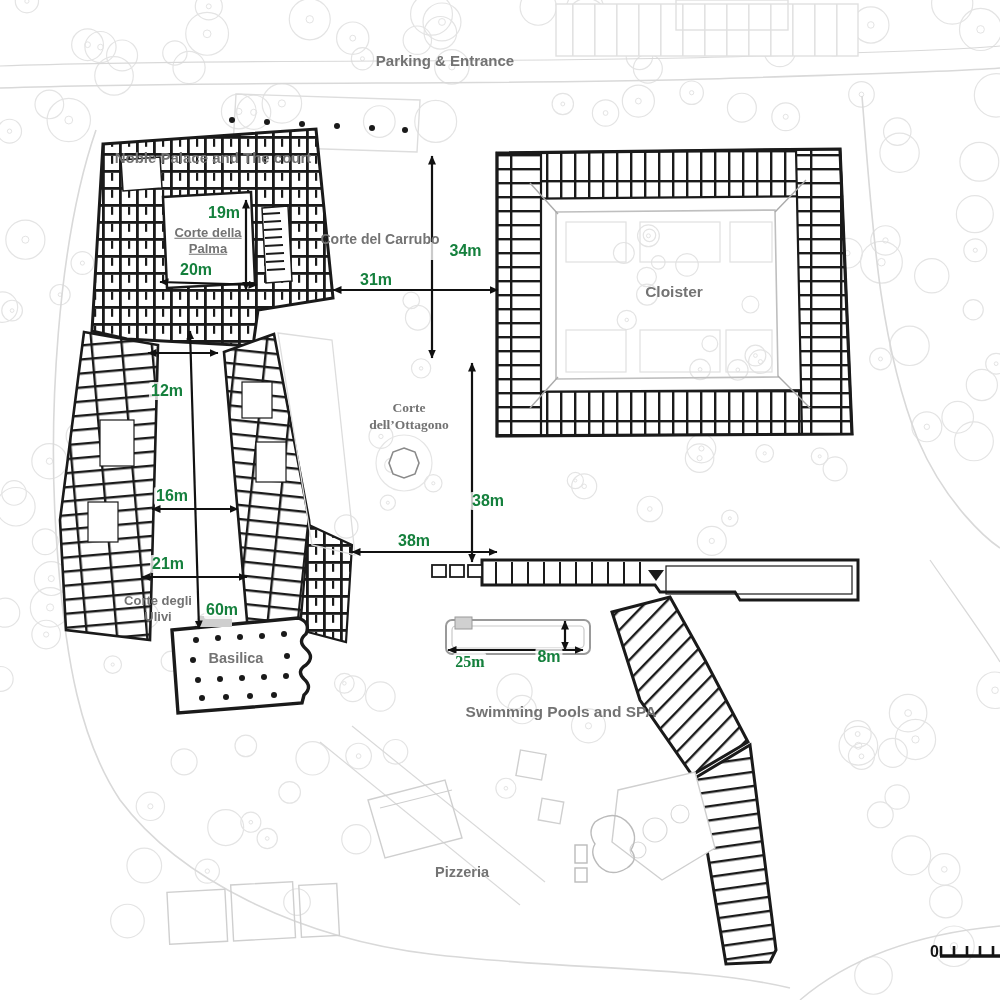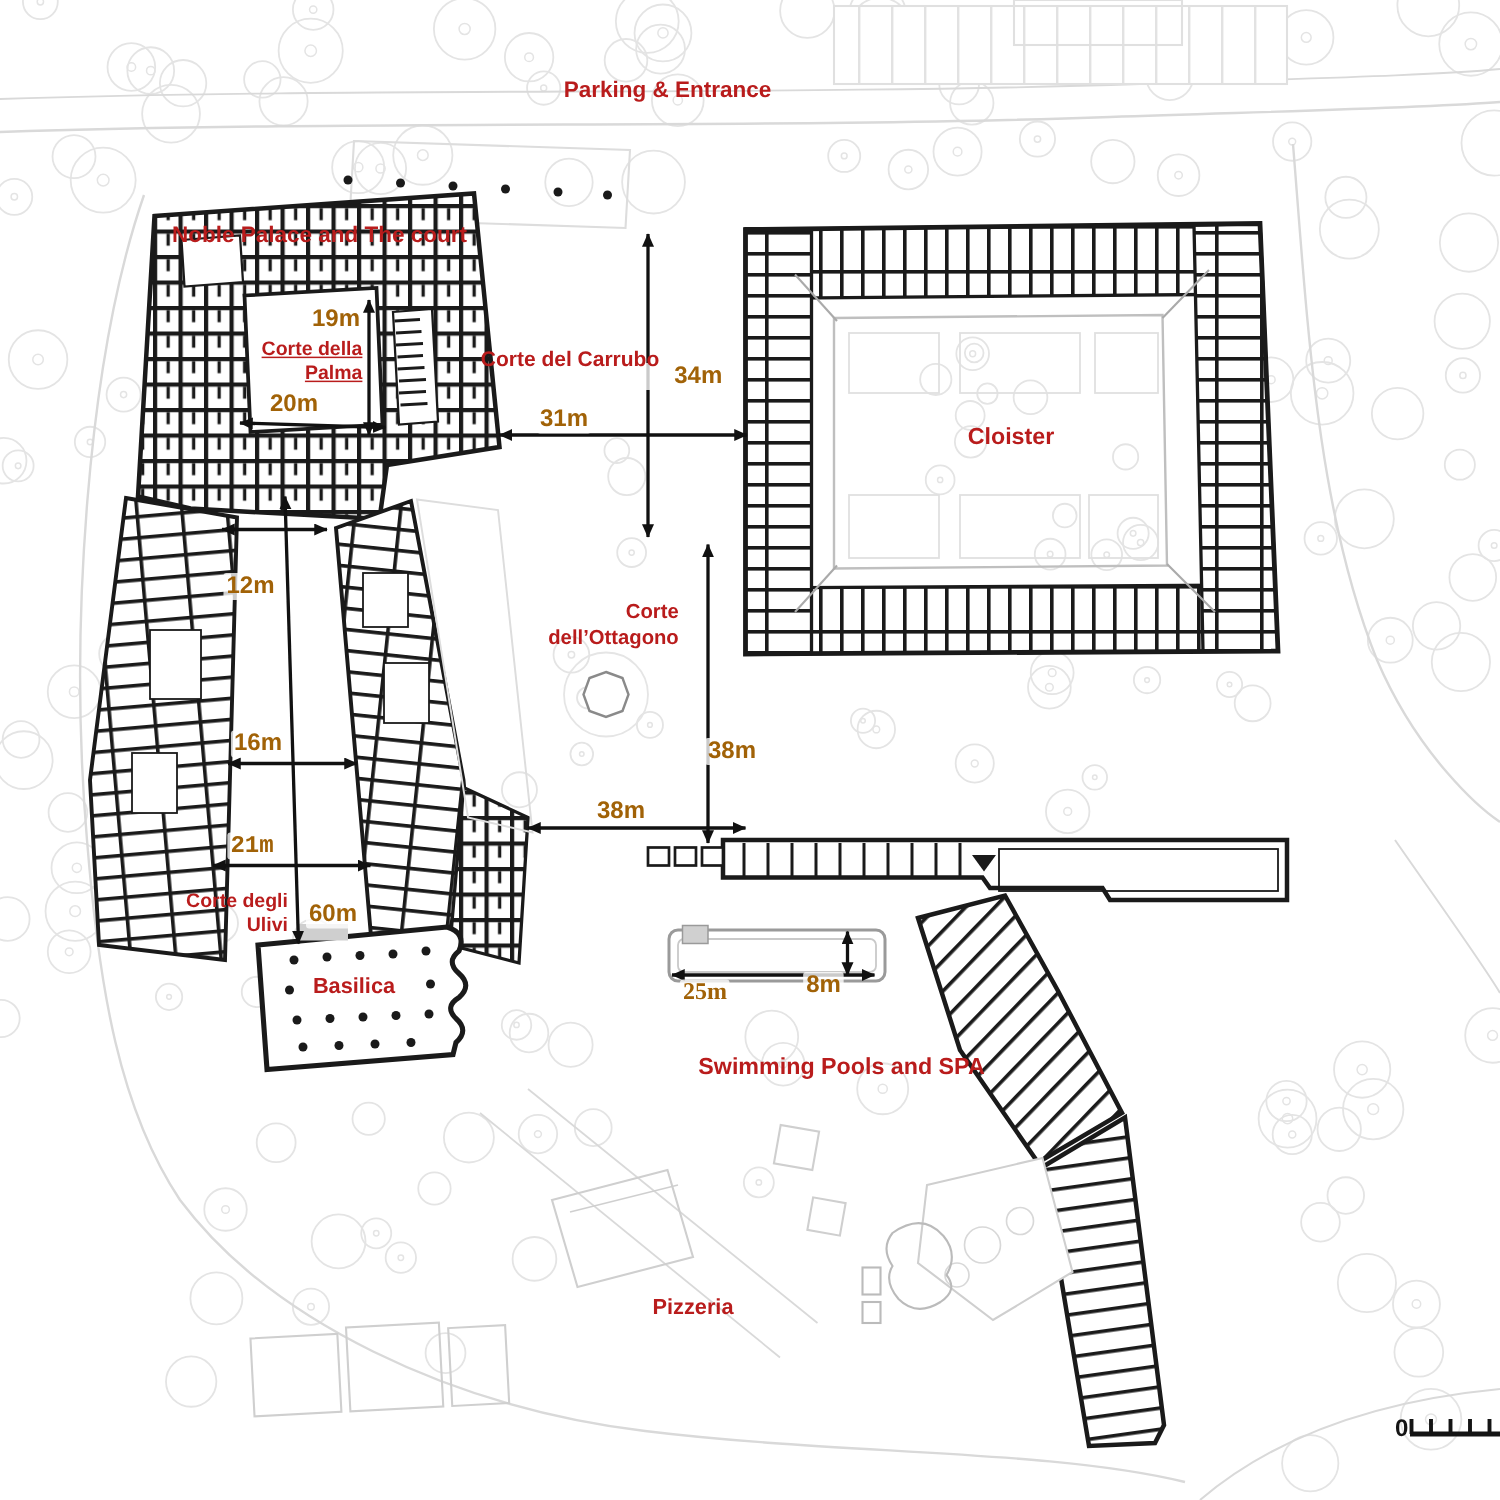--- a/index.html
+++ b/index.html
@@ -1,24 +1,24 @@
 <!DOCTYPE html>
 <html><head>
 <meta charset="utf-8">
 <style>
   html,body{margin:0;padding:0;background:#fff;}
   .stage{position:relative;width:1000px;height:1000px;background:#fff;overflow:hidden;
          font-family:"Liberation Sans",sans-serif;}
   .stage svg{position:absolute;left:0;top:0;}
   #labels-layer{position:absolute;left:0;top:0;width:1000px;height:1000px;pointer-events:none;}
-  .area-label{position:absolute;transform:translate(-50%,-50%);text-align:right;color:#b91c1c;
+  .area-label{position:absolute;transform:translate(-50%,-50%);text-align:center;color:#737373;
               font-weight:700;white-space:nowrap;line-height:1.25;}
   .area-label span{display:block;}
   .dim-label{position:absolute;transform:translate(-50%,-50%);font-weight:600;font-size:16px;
-             color:#a16207;background:rgba(255,255,255,.78);padding:0 2px;border-radius:2px;
+             color:#15803d;background:rgba(255,255,255,.78);padding:0 2px;border-radius:2px;
              white-space:nowrap;}
 </style>
 </head>
 <body>
 
 <div class="stage">
   <svg id="plan-svg" width="1000" height="1000" viewBox="0 0 1000 1000">
     <defs>
       <marker id="ah" orient="auto-start-reverse" markerWidth="10" markerHeight="10" refX="8.5" refY="4" markerUnits="userSpaceOnUse">
         <path d="M0,0 L9,4 L0,8 Z" fill="#111"></path>
@@ -513,21 +513,21 @@
     </g>
   </svg>
 
   <div id="labels-layer">
       <div class="dim-label" style="left: 224px; top: 213px;">19m</div>
       <div class="dim-label" style="left: 196px; top: 270px;">20m</div>
       <div class="dim-label" style="left: 450px; top: 251px; padding-left: 33px;">34m</div>
       <div class="dim-label" style="left: 376px; top: 280px;">31m</div>
       <div class="dim-label" style="left: 167px; top: 343px; margin-top: 48px;">12m</div>
       <div class="dim-label" style="left: 172px; top: 496px;">16m</div>
-      <div class="dim-label" style="left: 168px; top: 564px; font-family: Liberation Mono, monospace;">21m</div>
+      <div class="dim-label" style="left: 168px; top: 564px;">21m</div>
       <div class="dim-label" style="left: 222px; top: 610px;">60m</div>
       <div class="dim-label" style="left: 488px; top: 501px;">38m</div>
       <div class="dim-label" style="left: 414px; top: 541px;">38m</div>
       <div class="dim-label" style="left: 549px; top: 633px; margin-top: 24px;">8m</div>
       <div class="dim-label" style="left: 470px; top: 662px; font-family: Liberation Serif, serif;">25m</div>
       <div class="area-label" style="left: 445px; top: 61px; font-size: 15px;">
         <span>Parking &amp; Entrance</span>
       </div>
       <div class="area-label" style="left: 213px; top: 134px; font-size: 15px; margin-top: 24px;">
         <span>Noble Palace and The court</span>
@@ -535,21 +535,21 @@
       <div class="area-label" style="left: 208px; top: 241px; font-size: 13px; text-decoration: underline;">
         <span>Corte della</span>
         <span>Palma</span>
       </div>
       <div class="area-label" style="left: 380px; top: 240px; font-size: 14px;">
         <span>Corte del Carrubo</span>
       </div>
       <div class="area-label" style="left: 674px; top: 292px; font-size: 15.5px;">
         <span>Cloister</span>
       </div>
-      <div class="area-label" style="left: 409px; top: 417px; font-size: 13.5px; font-weight: 600;">
+      <div class="area-label" style="left: 409px; top: 417px; font-size: 13.5px; font-weight: 600; font-family: Liberation Serif, serif;">
         <span>Corte</span>
         <span>dell’Ottagono</span>
       </div>
       <div class="area-label" style="left: 158px; top: 609px; font-size: 13px;">
         <span>Corte degli</span>
         <span>Ulivi</span>
       </div>
       <div class="area-label" style="left: 236px; top: 658px; font-size: 14.5px;">
         <span>Basilica</span>
       </div>

